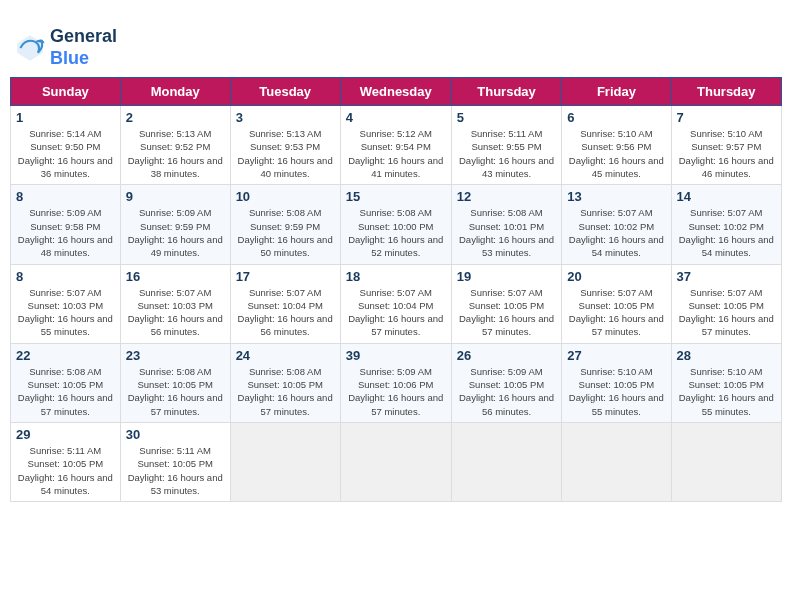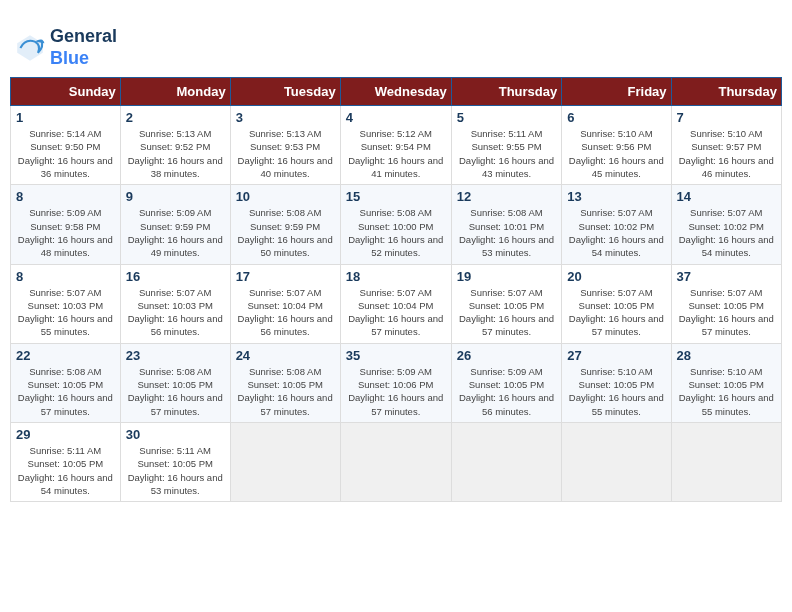--- a/index.html
+++ b/index.html
@@ -47,26 +47,26 @@
     .location-title {
       font-size: 15px;
       color: #333;
     }
     .calendar {
       width: 100%;
       border-collapse: collapse;
       border: 1px solid #ccc;
     }
     .calendar th {
-      background: #7f1d1d;
+      background: #be185d;
       color: #fff;
       font-size: 13px;
       font-weight: bold;
       padding: 6px 4px;
-      text-align: right;
+      text-align: center;
       border: 1px solid #1e5a9a;
     }
     .calendar td {
       vertical-align: top;
       padding: 4px 5px;
       border: 1px solid #ddd;
       font-size: 10px;
       color: #333;
       background: #fff;
       width: 113px;
@@ -271,21 +271,21 @@
           Sunrise: 5:08 AM<br>Sunset: 10:05 PM<br>Daylight: 16 hours and 57 minutes.
         </div>
       </td>
         <td>
         <span class="day-number">24</span>
         <div class="day-info">
           Sunrise: 5:08 AM<br>Sunset: 10:05 PM<br>Daylight: 16 hours and 57 minutes.
         </div>
       </td>
         <td>
-        <span class="day-number">35</span>
+        <span class="day-number">39</span>
         <div class="day-info">
           Sunrise: 5:09 AM<br>Sunset: 10:06 PM<br>Daylight: 16 hours and 57 minutes.
         </div>
       </td>
         <td>
         <span class="day-number">26</span>
         <div class="day-info">
           Sunrise: 5:09 AM<br>Sunset: 10:05 PM<br>Daylight: 16 hours and 56 minutes.
         </div>
       </td>

